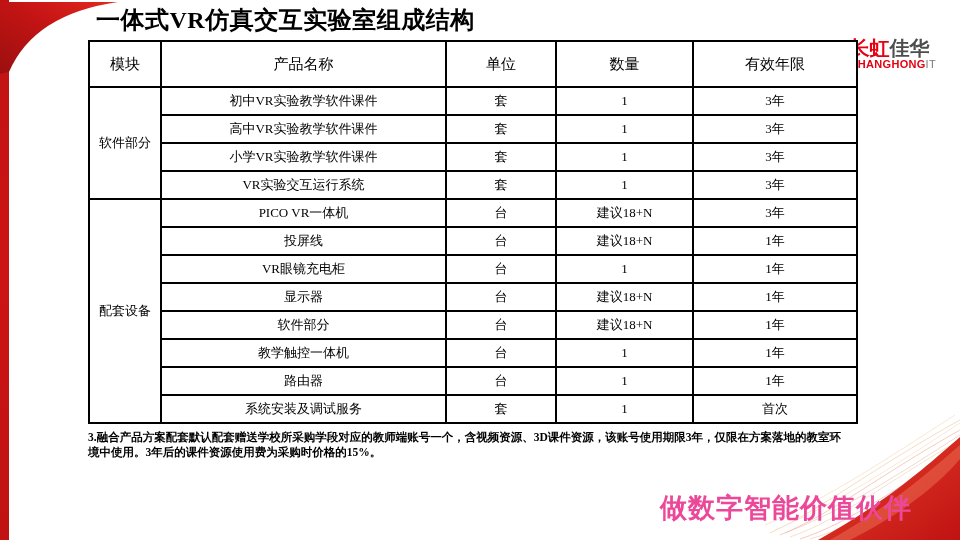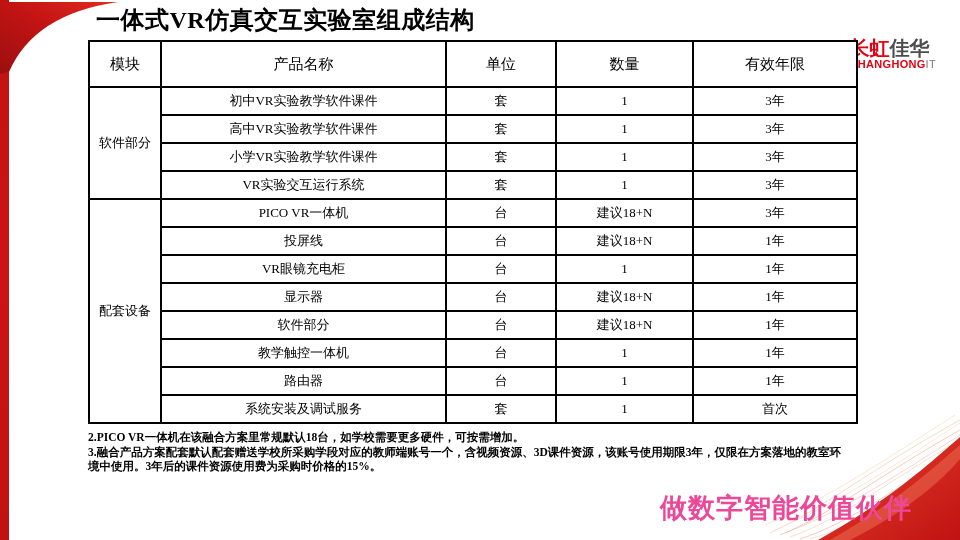--- a/index.html
+++ b/index.html
@@ -170,21 +170,20 @@
       <tr>
         <td class="product-cell">系统安装及调试服务</td>
         <td class="unit-cell">套</td>
         <td class="quantity-cell">1</td>
         <td class="validity-cell">首次</td>
       </tr>
     </tbody>
 </table>
 
 <div class="footnotes">
-  <div>2.PICO VR一体机在该融合方案里常规默认18台，如学校需要更多硬件，可按需增加。</div>
   <div>3.融合产品方案配套默认配套赠送学校所采购学段对应的教师端账号一个，含视频资源、3D课件资源，该账号使用期限3年，仅限在方案落地的教室环境中使用。3年后的课件资源使用费为采购时价格的15%。</div>
 </div>
 
 <svg class="corner-art" viewBox="0 0 230 125" aria-hidden="true">
   <defs>
     <linearGradient id="crg" x1="0" y1="0" x2="1" y2="1">
       <stop offset="0" stop-color="#e8432e"></stop>
       <stop offset="1" stop-color="#c01212"></stop>
     </linearGradient>
   </defs>

